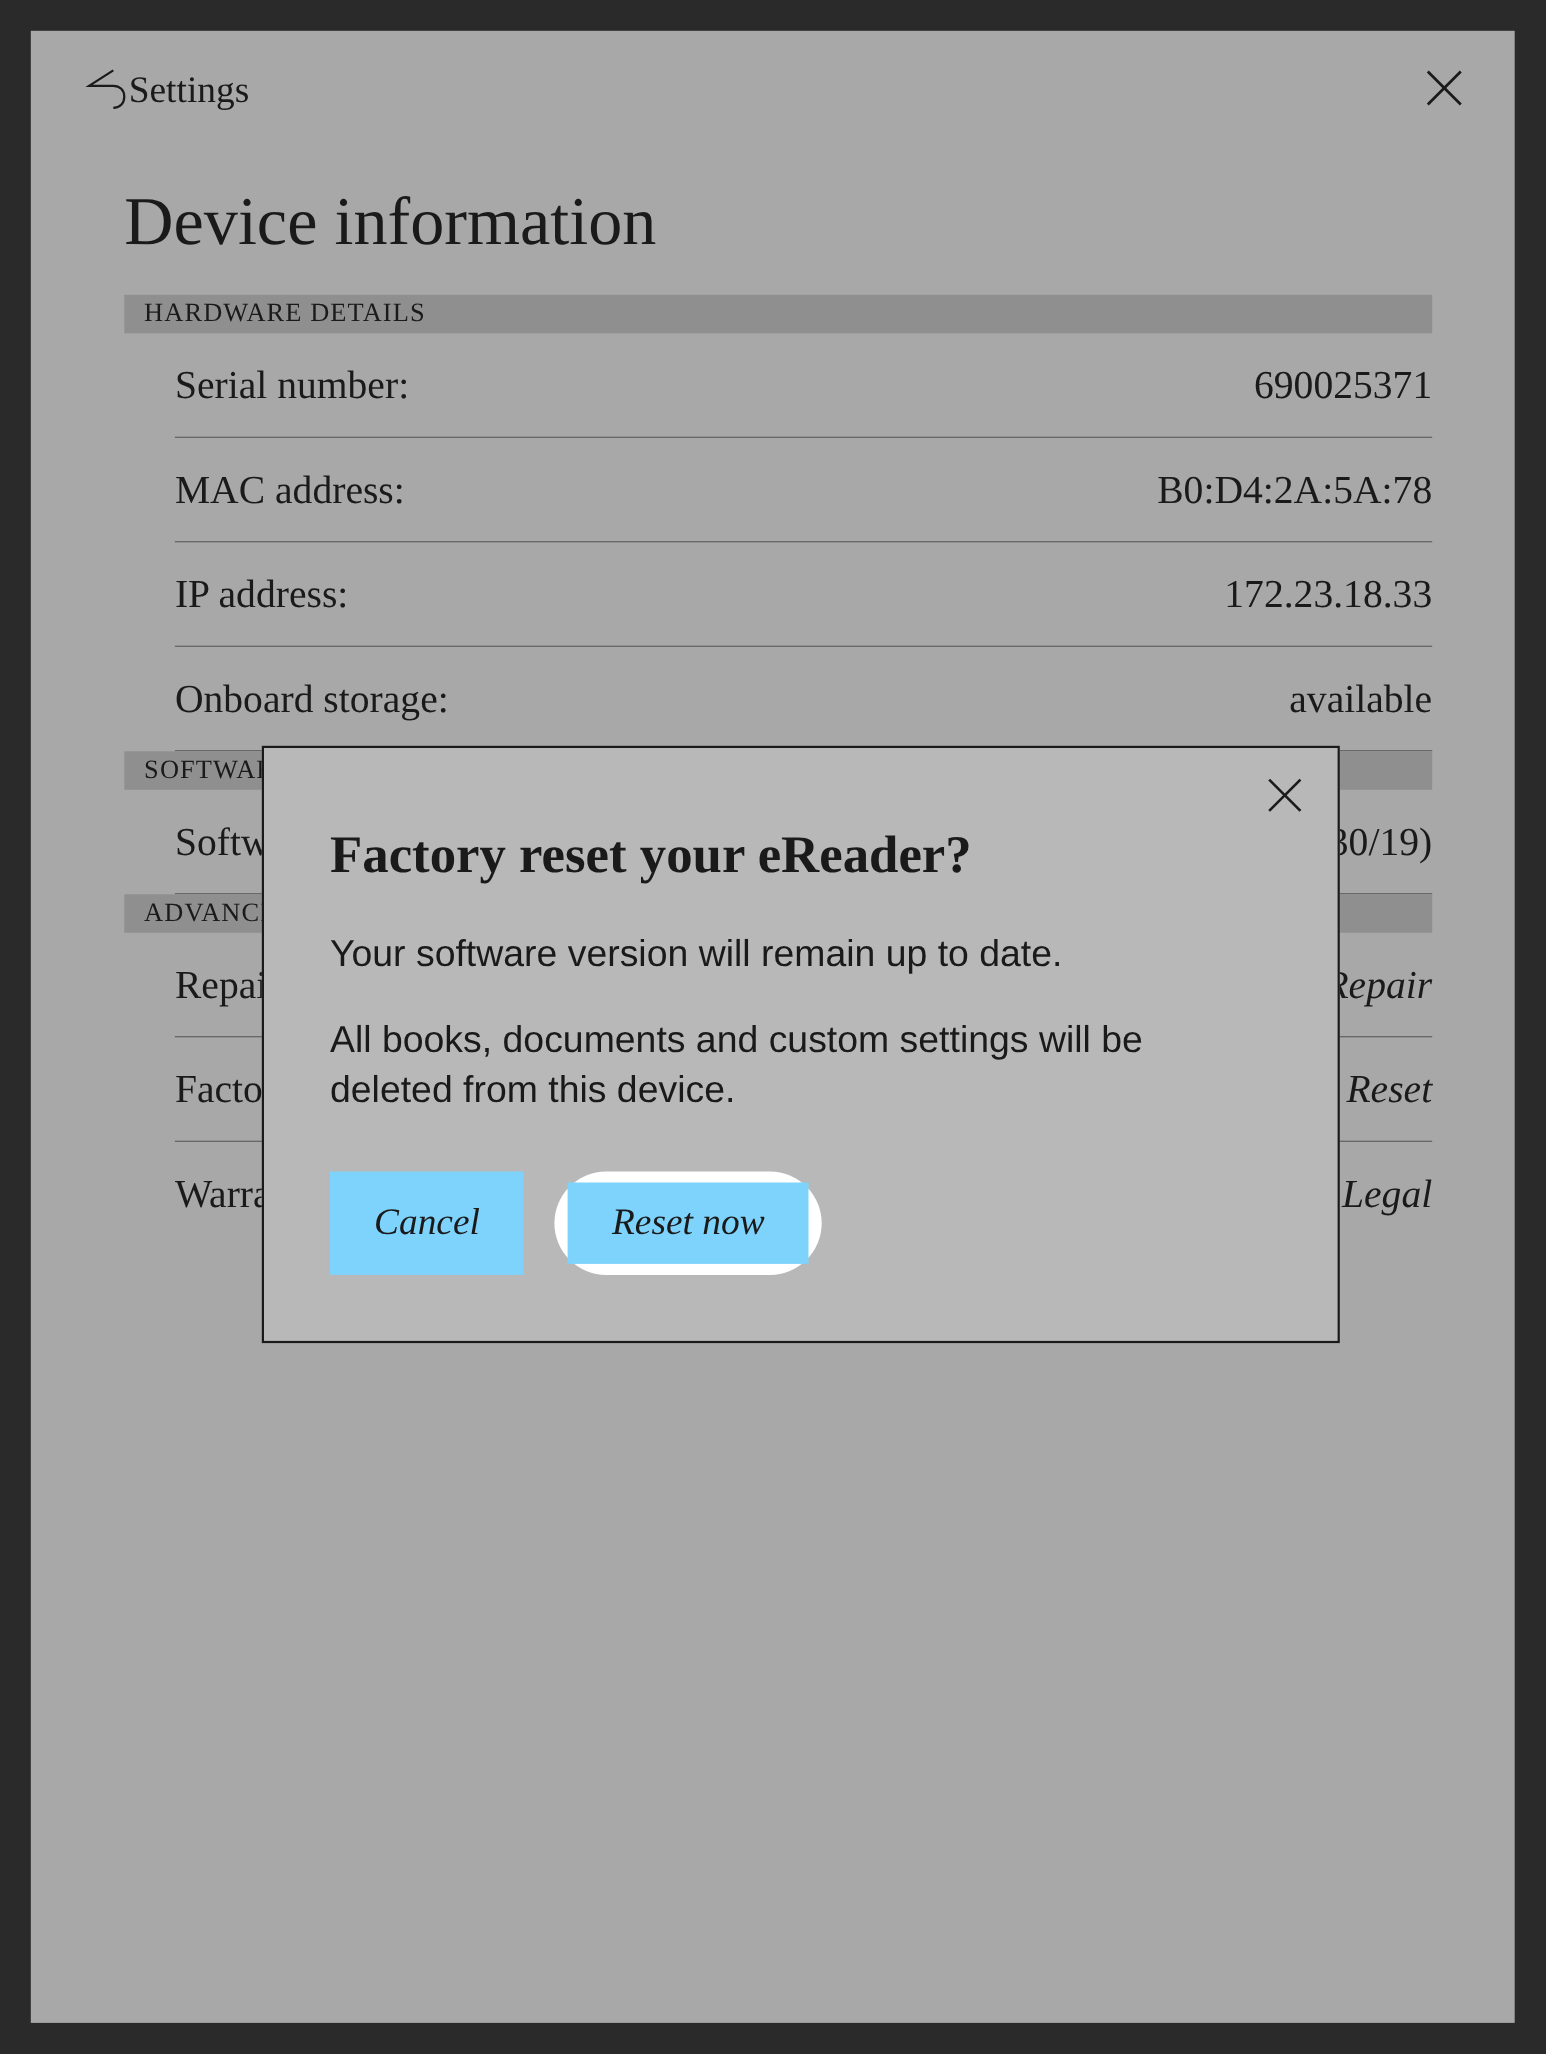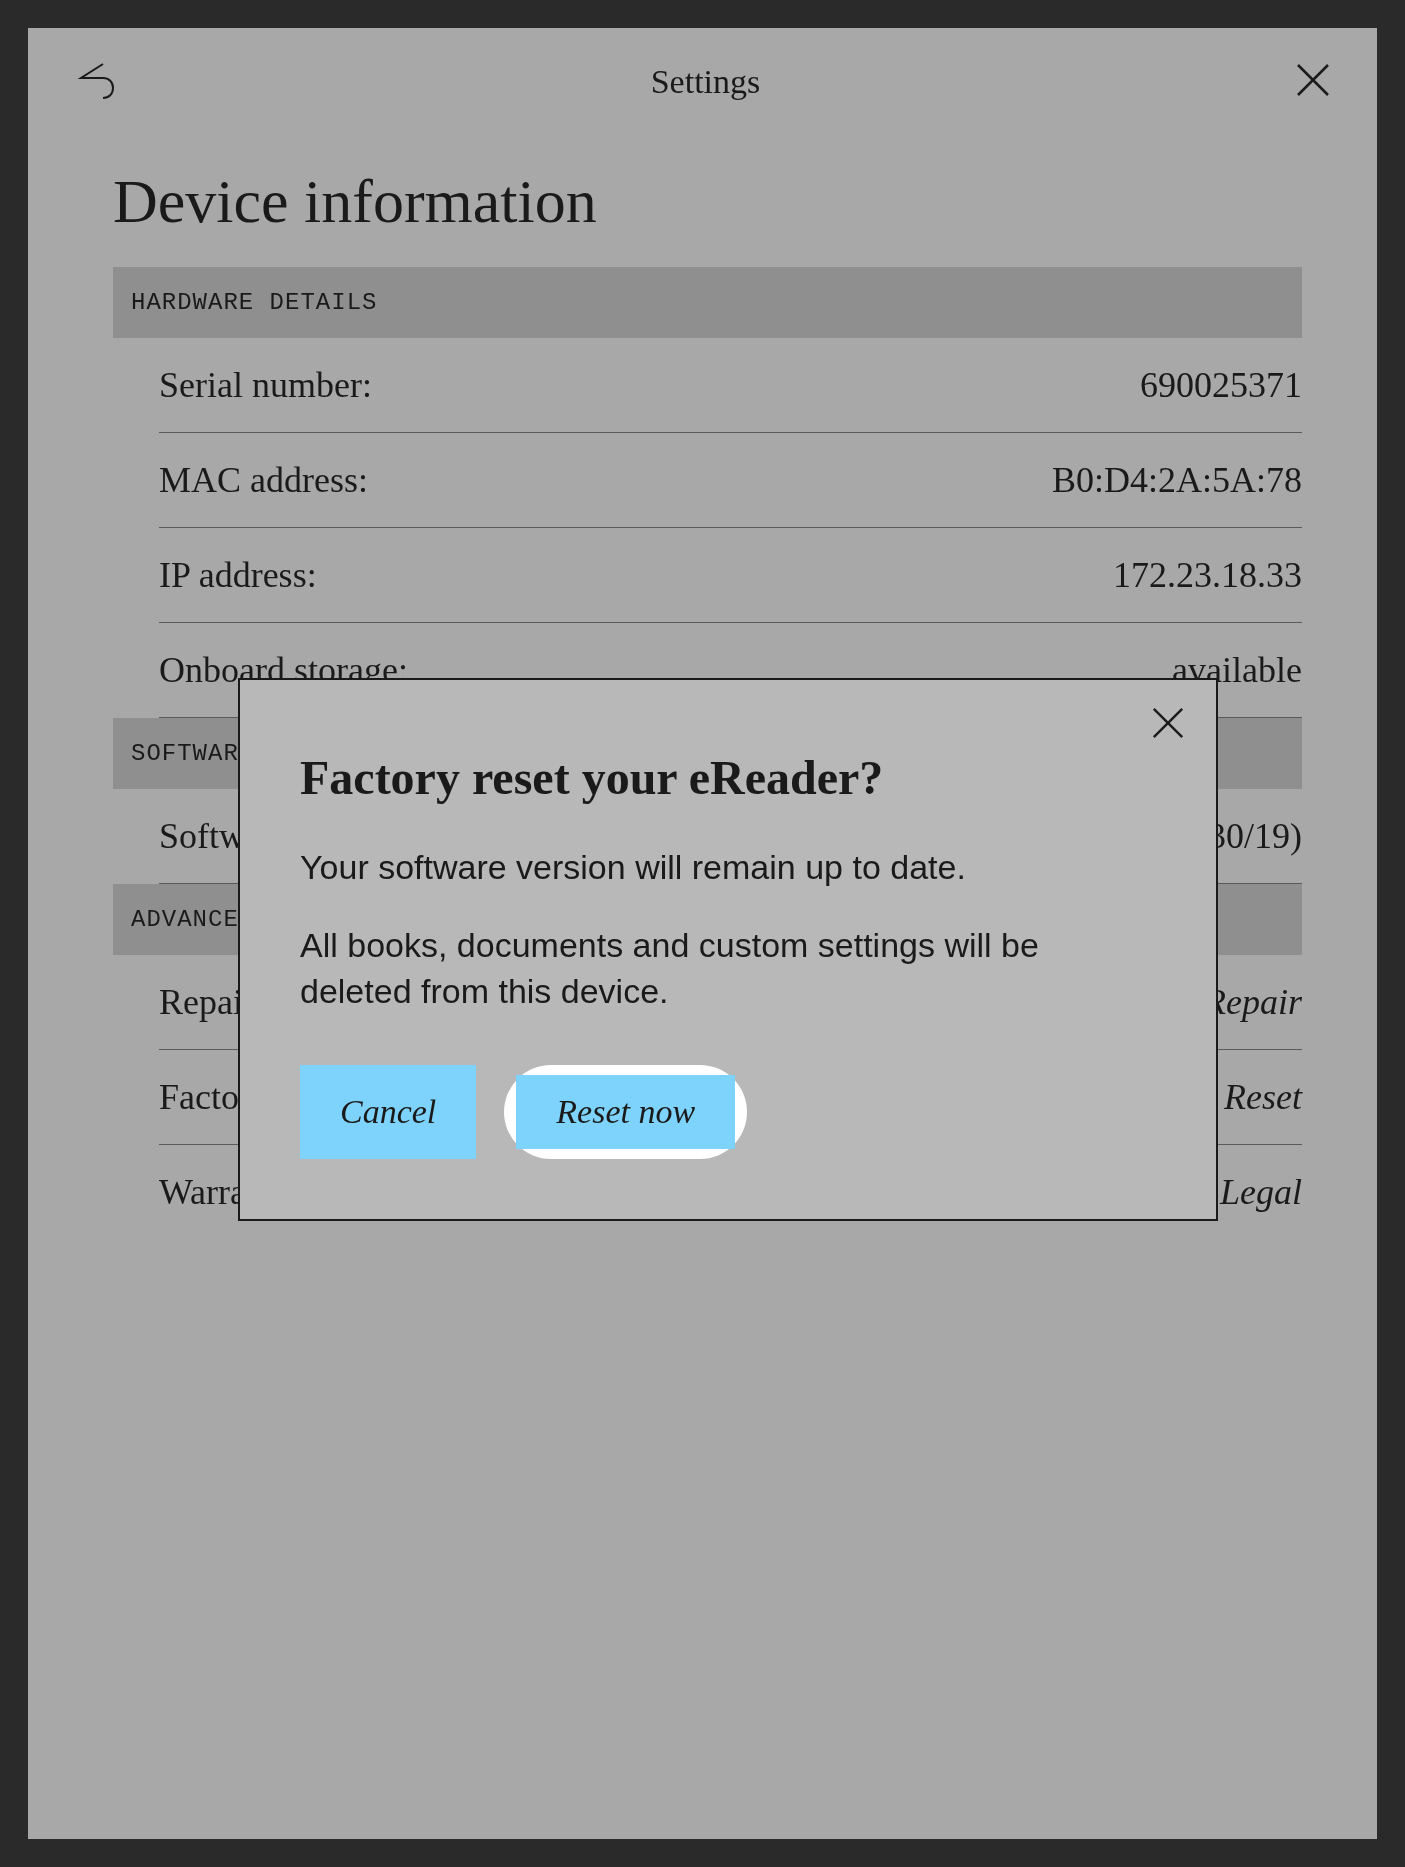--- a/index.html
+++ b/index.html
@@ -28,38 +28,38 @@
   .header {
     display: flex;
     align-items: center;
     justify-content: space-between;
     padding: 30px 45px 20px 45px;
   }
   .back-icon svg { width: 44px; height: 44px; stroke: #1a1a1a; stroke-width: 2; fill: none; }
   .header-title {
     font-size: 34px;
     color: #1a1a1a;
-    text-align: center;
+    text-align: left;
     flex: 1;
     font-family: Liberation Serif, serif;
   }
   .close-icon svg { width: 38px; height: 38px; stroke: #1a1a1a; stroke-width: 2.5; fill: none; }
   .content {
     padding: 40px 75px 0 85px;
   }
   .page-title {
     font-size: 62px;
     color: #1a1a1a;
     font-weight: normal;
     margin-bottom: 30px;
   }
   .section-header {
     background: #8f8f8f;
-    padding: 22px 18px;
-    font-family: Liberation Mono, monospace;
+    padding: 4px 18px;
+    font-family: Liberation Serif, serif;
     font-size: 24px;
     letter-spacing: 1px;
     color: #1a1a1a;
   }
   .row {
     display: flex;
     justify-content: space-between;
     align-items: center;
     padding: 26px 0;
     border-bottom: 1px solid #5a5a5a;

